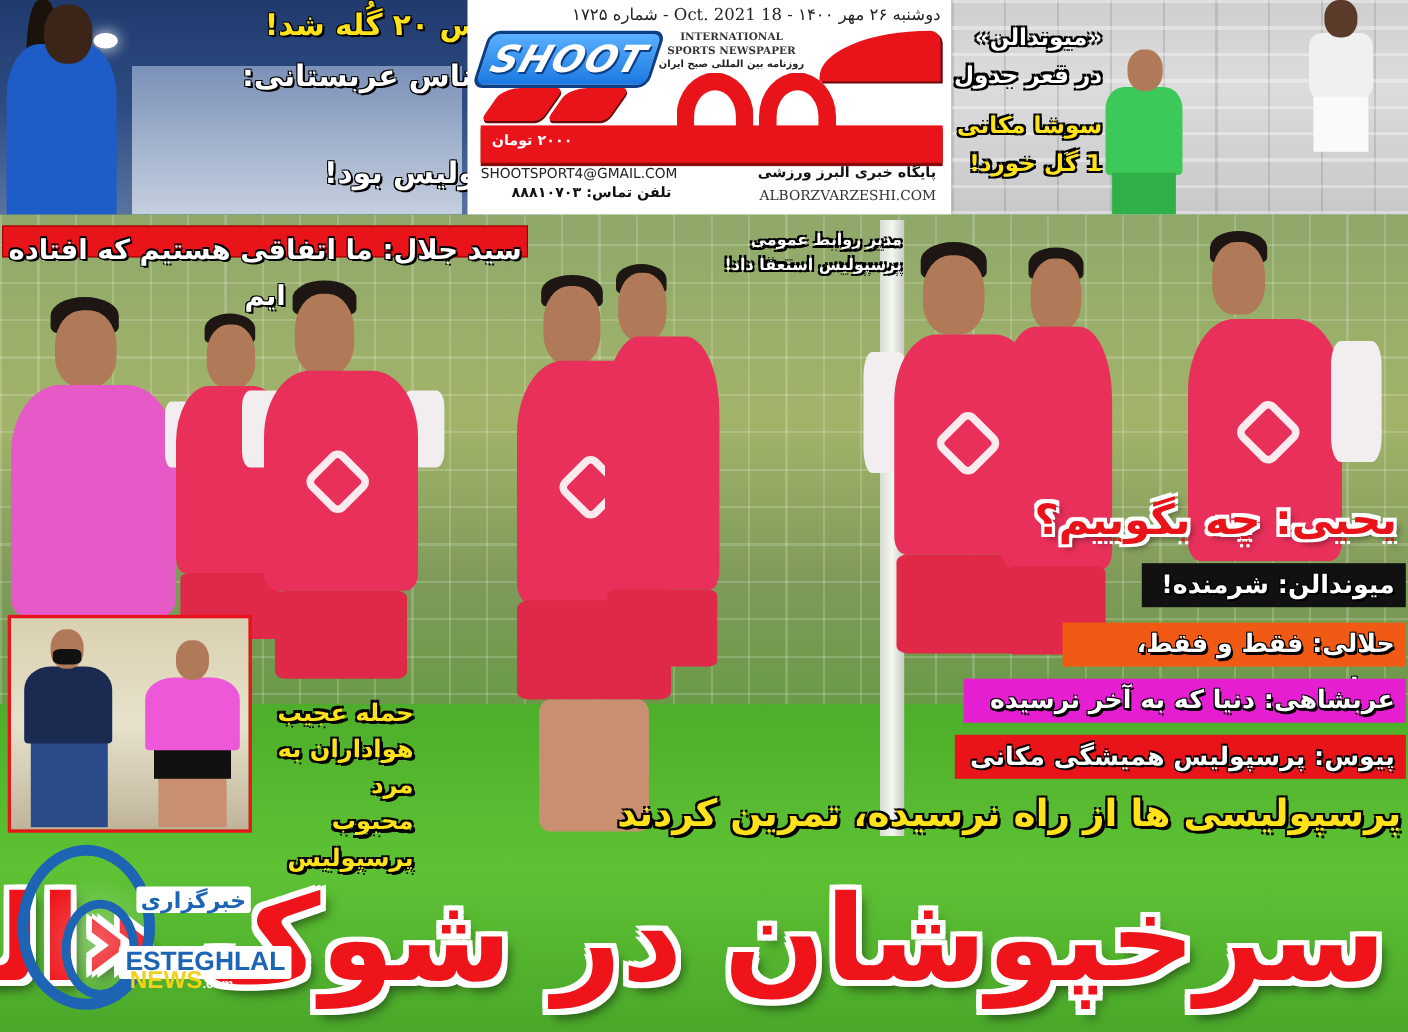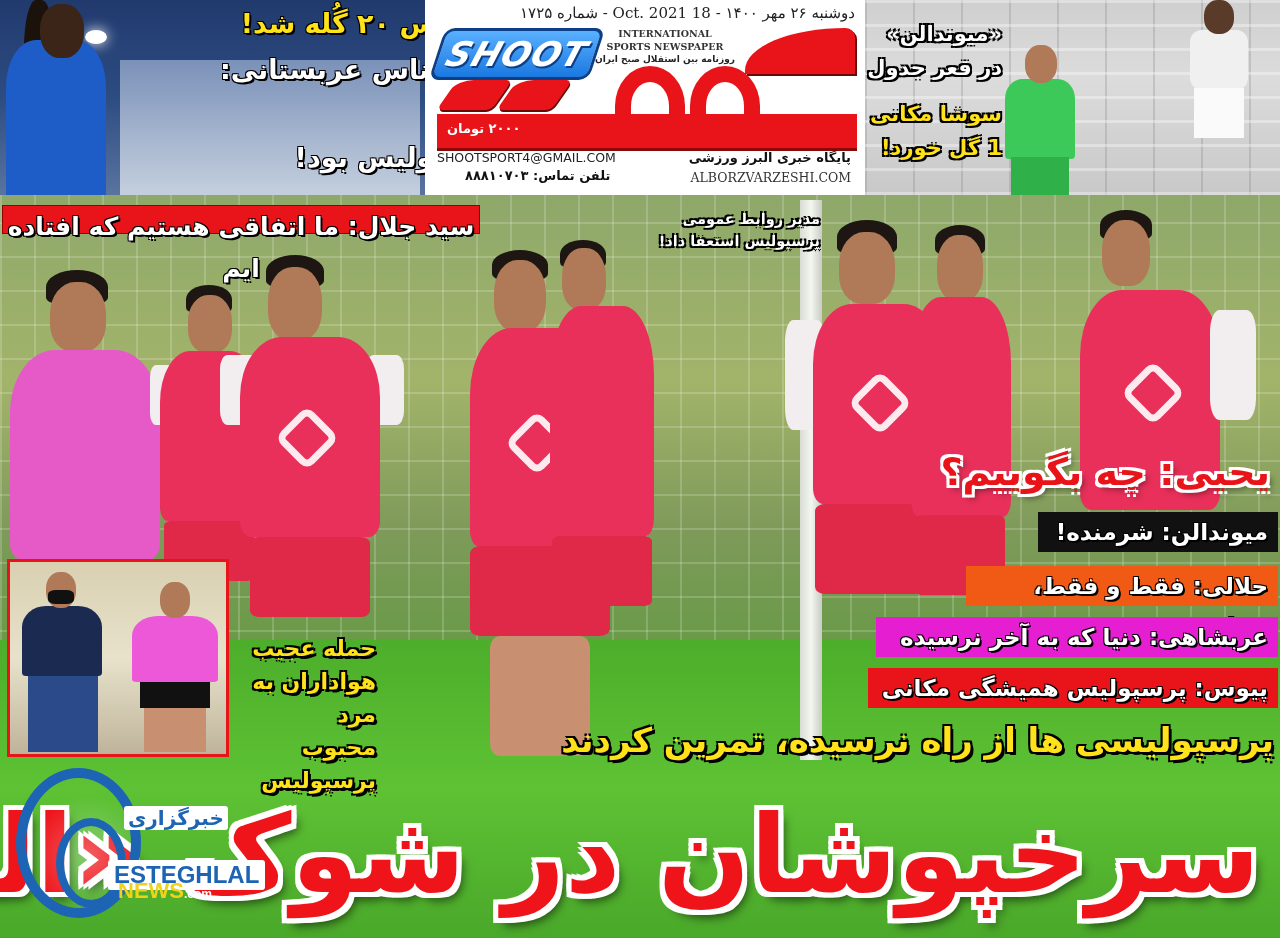--- a/index.html
+++ b/index.html
@@ -219,21 +219,21 @@
   <div class="lt-text" style="top:142px;font-size:27px;">پرسپولیس بود!</div>
 </div>
 
 <div class="masthead">
   <div class="date">دوشنبه ۲۶ مهر ۱۴۰۰ - 18 Oct. 2021 - شماره ۱۷۲۵</div>
   <div class="shoot-logo">SHOOT</div>
   <div class="intl">
     <div>INTERNATIONAL</div>
     <div>SPORTS NEWSPAPER</div>
   </div>
-  <div class="intl-fa">روزنامه بین استقلال صبح ایران</div>
+  <div class="intl-fa">روزنامه بین المللی صبح ایران</div>
   <div class="wing"></div>
   <div class="big-logo">
     <div class="quote1"></div>
     <div class="quote2"></div>
     <div class="swoosh" style="left:180px;top:-6px;"></div>
     <div class="swoosh" style="left:255px;top:-6px;"></div>
     <div class="bar"></div>
     <div class="price">۲۰۰۰ تومان</div>
   </div>
   <div class="email">SHOOTSPORT4@GMAIL.COM</div>

